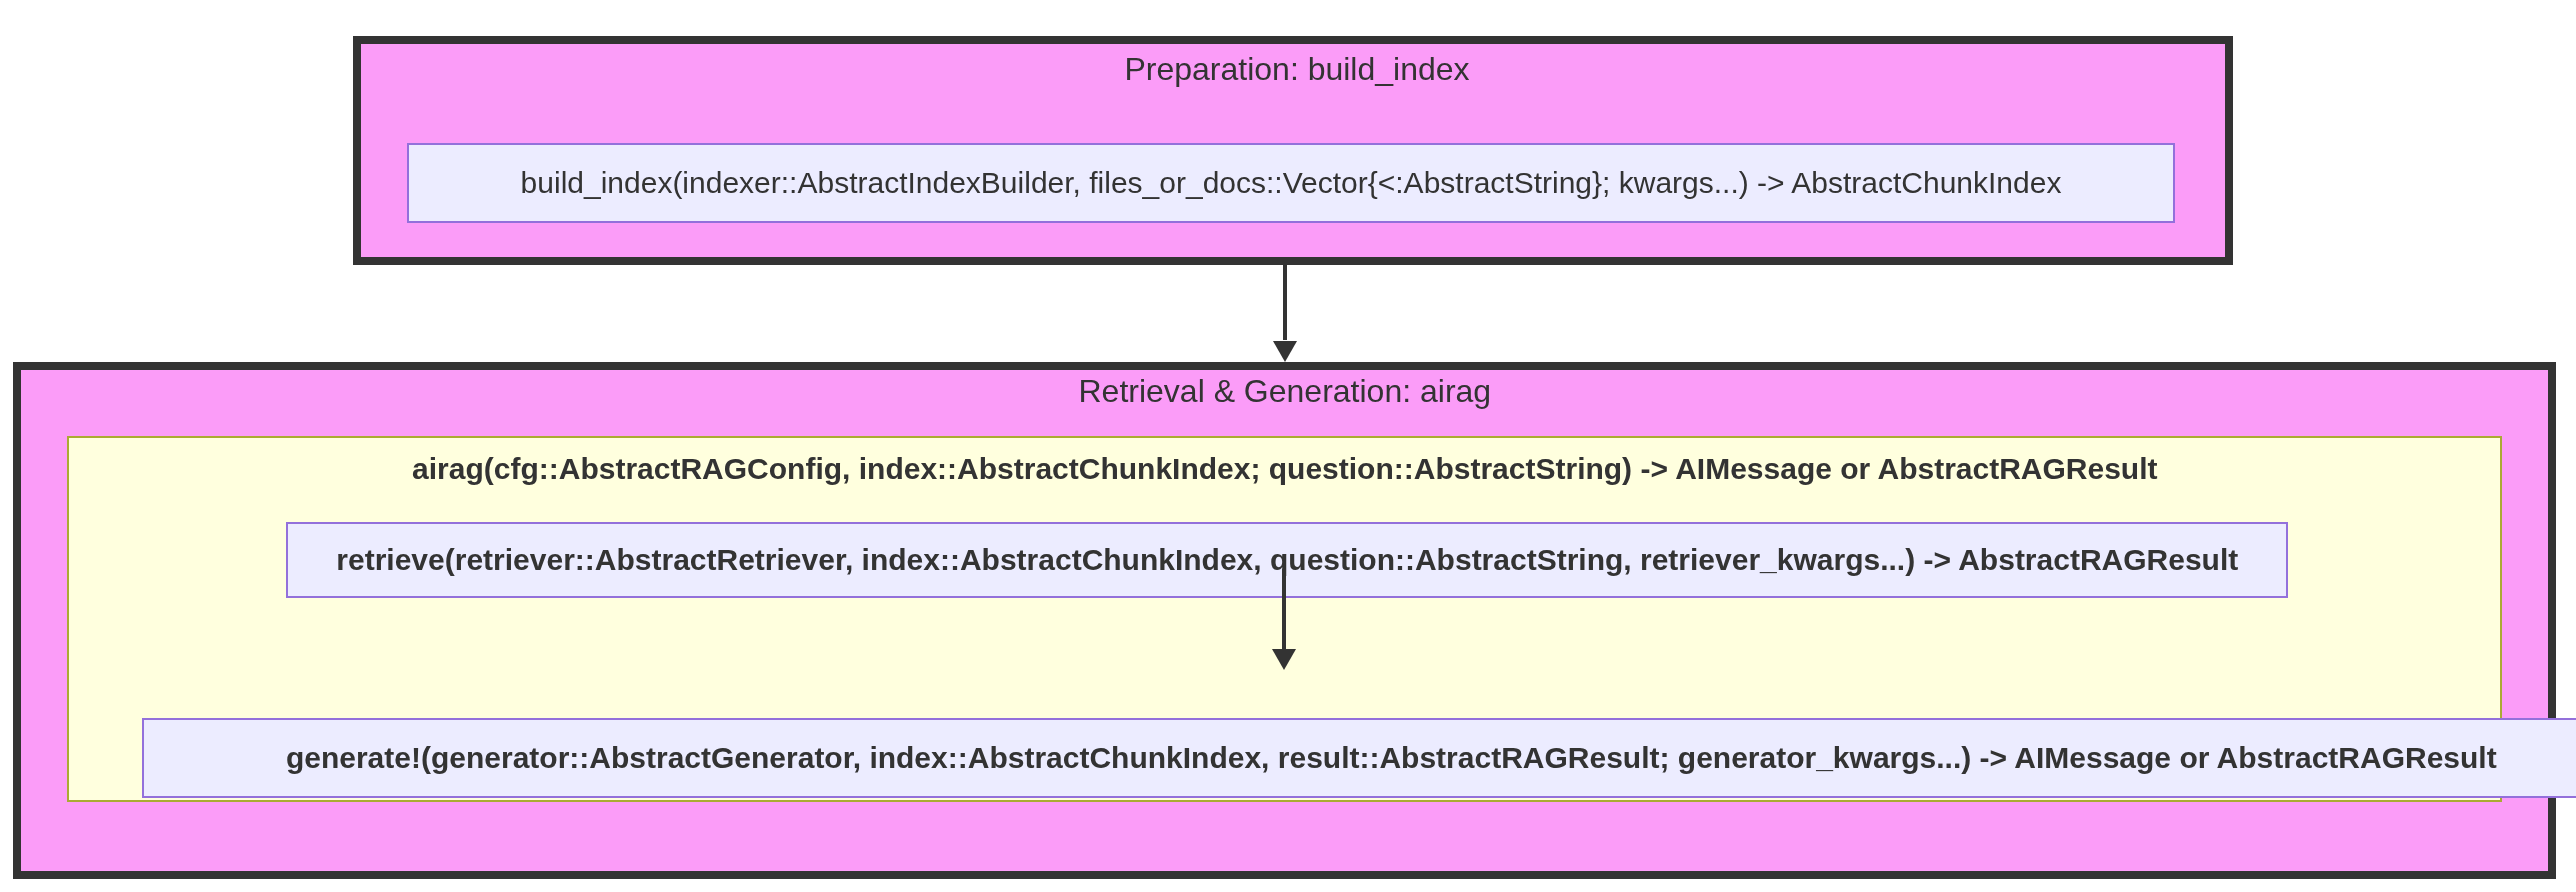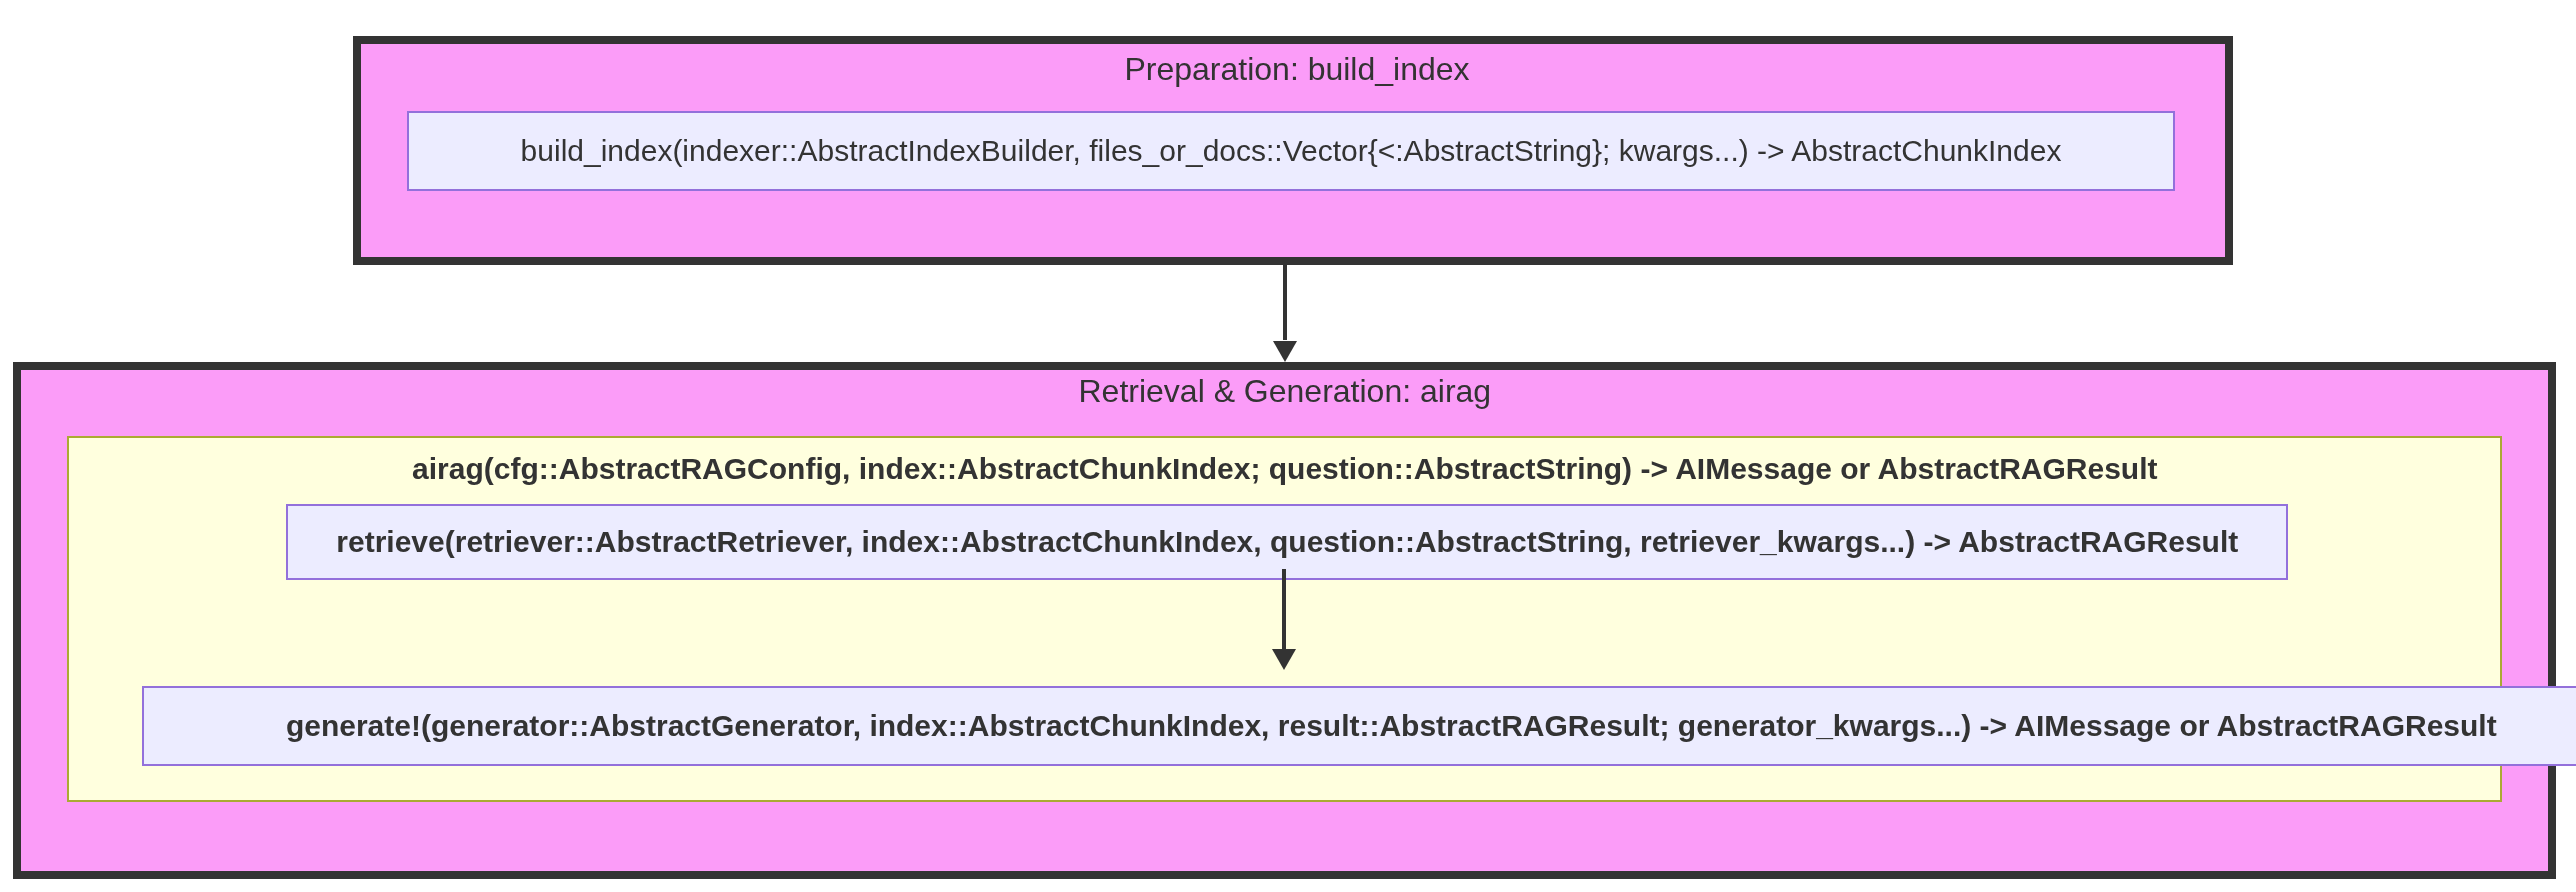--- a/index.html
+++ b/index.html
@@ -47,20 +47,21 @@
     white-space: nowrap;
   }
   .node {
     position: absolute;
     box-sizing: border-box;
     border: 2.7px solid #9370db;
     background: #ececff;
     display: flex;
     align-items: center;
     justify-content: center;
+    margin-top: 32px;
   }
   .node-label {
     font-size: 30px;
     line-height: 1.2;
     white-space: nowrap;
     text-align: center;
   }
   .arrow-line {
     position: absolute;
     width: 4.2px;
@@ -82,21 +83,21 @@
 
   
   #arrow1-line { left: 1283px; top: 265px; height: 75px; }
   #arrow1-head { left: 1273px; top: 341px; }
 
   
   #retgen-cluster { left: 13.3px; top: 362px; width: 2543px; height: 517px; }
   #retgen-title { top: 2.1px; }
   #airag-subgraph { left: 46px; top: 66px; width: 2435px; height: 366px; }
   #airag-label { top: 12.7px; }
-  #retrieve-node { left: 217px; top: 66px; width: 2002px; height: 76px; }
+  #retrieve-node { left: 217px; top: 52px; width: 2002px; height: 76px; }
   #arrow2-line { left: 1213px; top: 131px; height: 80px; }
   #arrow2-head { left: 1203px; top: 211px; }
   #generate-node { left: 73px; top: 248px; width: 2498px; height: 80px; }
 </style>
 </head>
 <body>
 
 <div>
 
   <div id="prep-cluster" class="cluster">

